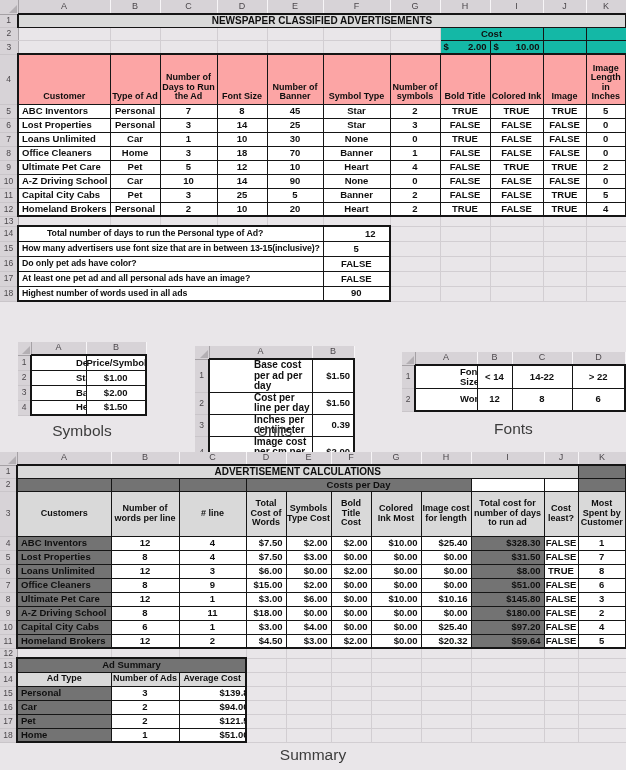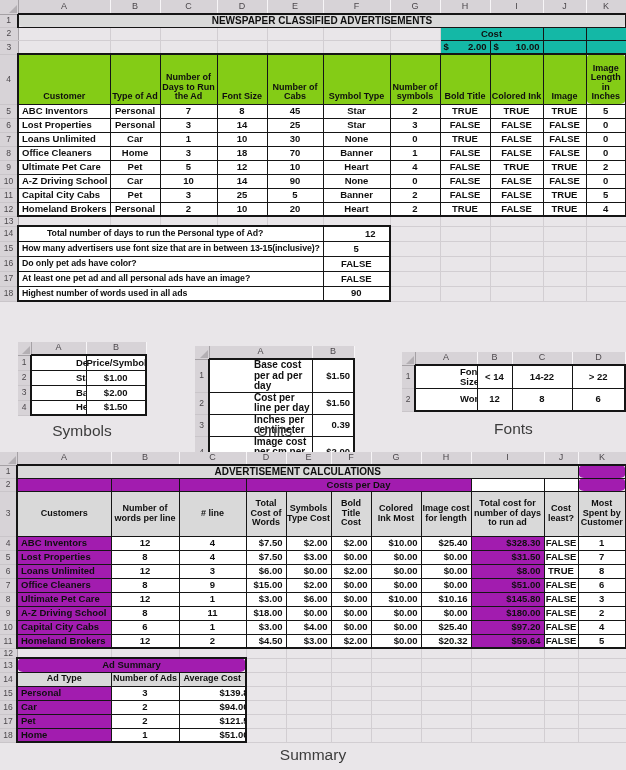--- a/index.html
+++ b/index.html
@@ -14,31 +14,31 @@
   td.rn{background:#d7d3d7;border-right:1px solid #a5a1a5;border-bottom:1px solid #c9c5c9;
         color:#4c484c;font-weight:normal;font-size:8.5px;}
   td.corner{background:#d7d3d7;border-right:1px solid #a5a1a5;border-bottom:1px solid #a5a1a5;position:relative;}
   .tri{position:absolute;right:1px;bottom:1px;width:0;height:0;
        border-left:8px solid transparent;border-bottom:8px solid #b3afb3;}
   .gletter{color:#1f7246;border-bottom:2px solid #21a366;}
   
   td.c{border:1px solid #151515;background:#ffffff;}
   td.c15{border:1.5px solid #151515;background:#14b8a6;}
   td.g{border:1px solid #d2ced2;background:transparent;}
-  td.fill{background:#a21caf;}
+  td.fill{background:#737373;}
   td.t1{background:#d9d9d9;font-size:10px;}
-  td.hd{background:#84cc16;font-size:9px;vertical-align:bottom;padding-bottom:2px;}
+  td.hd{background:#fca5a5;font-size:9px;vertical-align:bottom;padding-bottom:2px;}
   td.hdm{background:#d9d9d9;font-size:9px;vertical-align:middle;}
   td.lt{text-align:left;padding-left:3px;}
   td.rt{text-align:right;padding-right:3px;}
   td.q{font-size:8.8px;letter-spacing:-0.1px;white-space:nowrap;}
   td.u{font-size:10px;}
   .bt2{border-top-width:2px !important;}
   .bl2{border-left-width:2px !important;}
-  .br2{border-right-width:2px !important;border-radius:6px;}
+  .br2{border-right-width:2px !important;}
   .accw{display:flex;justify-content:space-between;padding:0 3px;}
   
   tbody.edge11 tr td:nth-child(2){border-left-width:2px;}
   tbody.edge11 tr td:last-child{border-right-width:2px;}
   tbody.edge11 tr:last-of-type td.c{border-bottom-width:2px;margin-top:40px;}
   tbody.qedge td.q{border-left-width:2px;}
   tbody.qedge td.a{border-right-width:2px;}
   tbody.qedge tr:first-of-type td.c{border-top-width:2px;padding-left:28px;}
   tbody.qedge tr:last-of-type td.c{border-bottom-width:2px;}
   tbody.sedge tr td:nth-child(2){border-left-width:2px;}
@@ -129,21 +129,21 @@
         </td>
         <td class="c15"></td>
         <td class="c15"></td>
       </tr>
       <tr class="h50">
         <td class="rn">4</td>
         <td class="c hd bt2 bl2">Customer</td>
         <td class="c hd bt2">Type of Ad</td>
         <td class="c hd bt2">Number of Days to Run the Ad</td>
         <td class="c hd bt2">Font Size</td>
-        <td class="c hd bt2">Number of Cabs</td>
+        <td class="c hd bt2">Number of Banner</td>
         <td class="c hd bt2">Symbol Type</td>
         <td class="c hd bt2">Number of symbols</td>
         <td class="c hd bt2">Bold Title</td>
         <td class="c hd bt2">Colored Ink</td>
         <td class="c hd bt2">Image</td>
         <td class="c hd bt2 br2">Image Length in Inches</td>
       </tr>
     </tbody>
     <tbody class="edge11">
 

